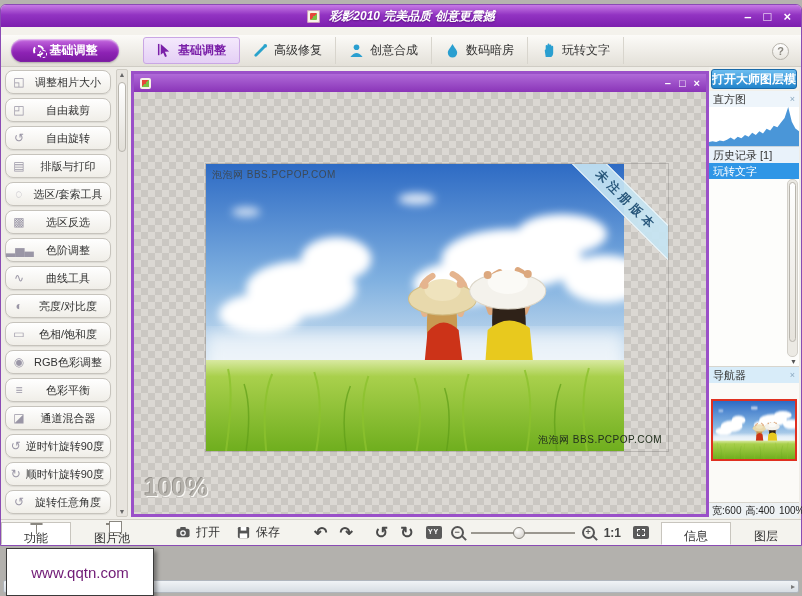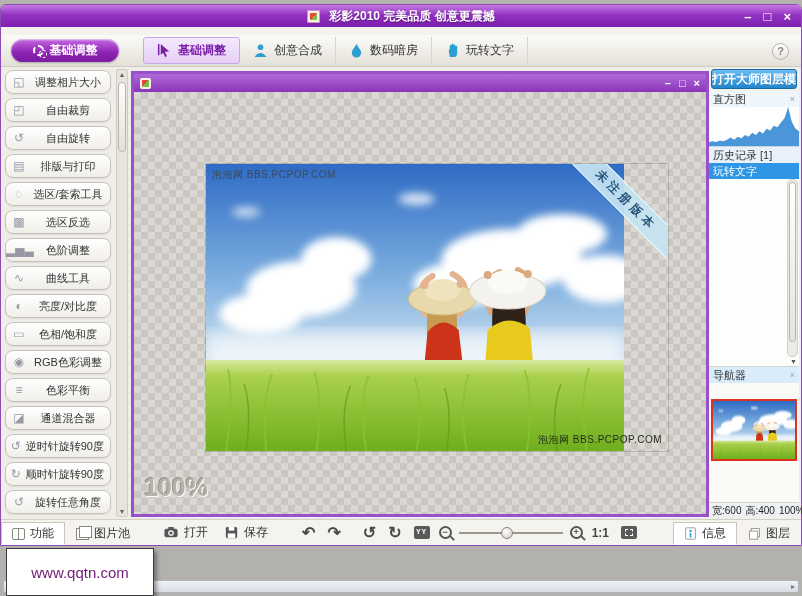--- a/index.html
+++ b/index.html
@@ -6,21 +6,21 @@
   body { font-family:"Liberation Sans", sans-serif; background:#9a9894; }
   #app { position:relative; width:802px; height:596px; background:#b6b3af; overflow:hidden; }
 
   
   .main-window { position:absolute; left:0; top:4px; width:802px; height:542px;
     border:1px solid #8a4bb4; border-radius:6px 6px 0 0; background:#efede7; }
   .titlebar { height:22px; background:linear-gradient(#c77ae6,#9233c2 45%,#7d1fae);
     border-radius:5px 5px 0 0; position:relative; }
   .title-center { position:absolute; left:0; right:0; top:0; height:22px;
     display:flex; align-items:center; justify-content:center; gap:9px;
-    color:#fff; font-size:12px; font-weight:bold; text-shadow:0 1px 2px rgba(60,0,90,.6); }
+    color:#fff; font-size:12px; font-weight:bold; text-shadow:0 1px 2px rgba(60,0,90,.6);font-style:italic; }
   .app-icon { width:13px; height:13px; border-radius:2px; background:#f7f3e8;
     box-shadow:inset 0 0 0 1px #c9b; position:relative; }
   .app-icon::after { content:""; position:absolute; left:3px; top:3px; width:7px; height:7px;
     background:linear-gradient(135deg,#e5473a 50%,#7ac143 50%); border-radius:1px; }
   .win-controls { position:absolute; right:10px; top:0; height:22px; display:flex; gap:12px;
     align-items:center; color:#fff; font-size:13px; font-weight:bold; }
   .win-controls span { cursor:default; }
   .subbar { height:8px; background:#f4f2ec; }
 
   
@@ -112,22 +112,22 @@
   .nav-body { height:119px; background:#fbfaf7; position:relative; }
   .nav-thumb { position:absolute; left:2px; top:16px; width:86px; height:62px;
     border:2px solid #e03020; background:#fff; }
   .nav-thumb svg { display:block; width:82px; height:58px; }
   .nav-dims { height:16px; background:#edf1f4; border-top:1px solid #d8d5cd; display:flex;
     gap:4px; align-items:center; padding:0 3px; font-size:10px; color:#222; white-space:nowrap; }
 
   
   .bottom-bar { position:absolute; left:0; bottom:0; width:800px; height:26px; background:#f4f3ee;
     border-top:1px solid #d2cfc8; display:flex; align-items:center; }
-  .bb-tab { height:23px; margin-top:2px; display:flex; align-items:center; gap:5px; padding:0 10px;
-    font-size:12px; color:#333; border:1px solid transparent; white-space:nowrap; }
+  .bb-tab { height:23px; margin-top:2px; display:flex; align-items:center; gap:5px; padding:0 22px;
+    font-size:12px; color:#333; border:1px solid transparent; white-space:nowrap;flex-direction:column; }
   .bb-tab.active { background:#fff; border:1px solid #c8c5be; border-bottom:1px solid #fff; }
   .ic-func { width:13px; height:12px; border:1px solid #8a8780; border-radius:2px; position:relative; }
   .ic-func::after { content:""; position:absolute; left:5px; top:0; width:1px; height:10px; background:#8a8780; }
   .ic-pool { width:13px; height:12px; border:1px solid #8a8780; background:#fff; position:relative; }
   .ic-pool::after { content:""; position:absolute; left:2px; top:-3px; width:11px; height:10px;
     border:1px solid #8a8780; background:#fff; }
   .bb-btn { display:flex; align-items:center; gap:5px; font-size:12px; color:#333; padding:0 8px; }
   .glyph-btn { font-size:16px; color:#4a4a4a; padding:0 6px; font-weight:bold; }
   .dark-ic { width:16px; height:13px; background:#5a5a5a; border-radius:2px; margin:0 6px; position:relative; }
   .ic-compare::before { content:"YY"; position:absolute; left:0; right:0; top:2px; text-align:center;
@@ -181,20 +181,27 @@
         <span class="gear-icon"></span>
         <span>基础调整</span>
       </div>
       <div class="ribbon-tabs">
         <div class="rtab active">
           <svg width="15" height="15" viewBox="0 0 16 16">
               <rect x="1" y="1" width="1.6" height="12" fill="#7a1fa8"></rect>
               <polygon points="4,1 13,9 8.4,9.4 10.6,14 8.6,15 6.6,10.4 4,12.6" fill="#7a1fa8"></polygon>
             </svg>
           <span>基础调整</span>
+        </div>
+        <div class="rtab">
+          <svg width="15" height="15" viewBox="0 0 16 16">
+              <line x1="3" y1="13" x2="11.5" y2="4.5" stroke="#29a3cc" stroke-width="3" stroke-linecap="round"></line>
+              <circle cx="13" cy="3" r="2" fill="#29a3cc"></circle>
+            </svg>
+          <span>高级修复</span>
         </div>
         <div class="rtab">
           <svg width="15" height="15" viewBox="0 0 16 16">
               <circle cx="8" cy="4.5" r="3" fill="#2a9fd0"></circle>
               <path d="M1.5,15 Q8,6.5 14.5,15 Z" fill="#2a9fd0"></path>
             </svg>
           <span>创意合成</span>
         </div>
         <div class="rtab">
           <svg width="15" height="15" viewBox="0 0 16 16">

